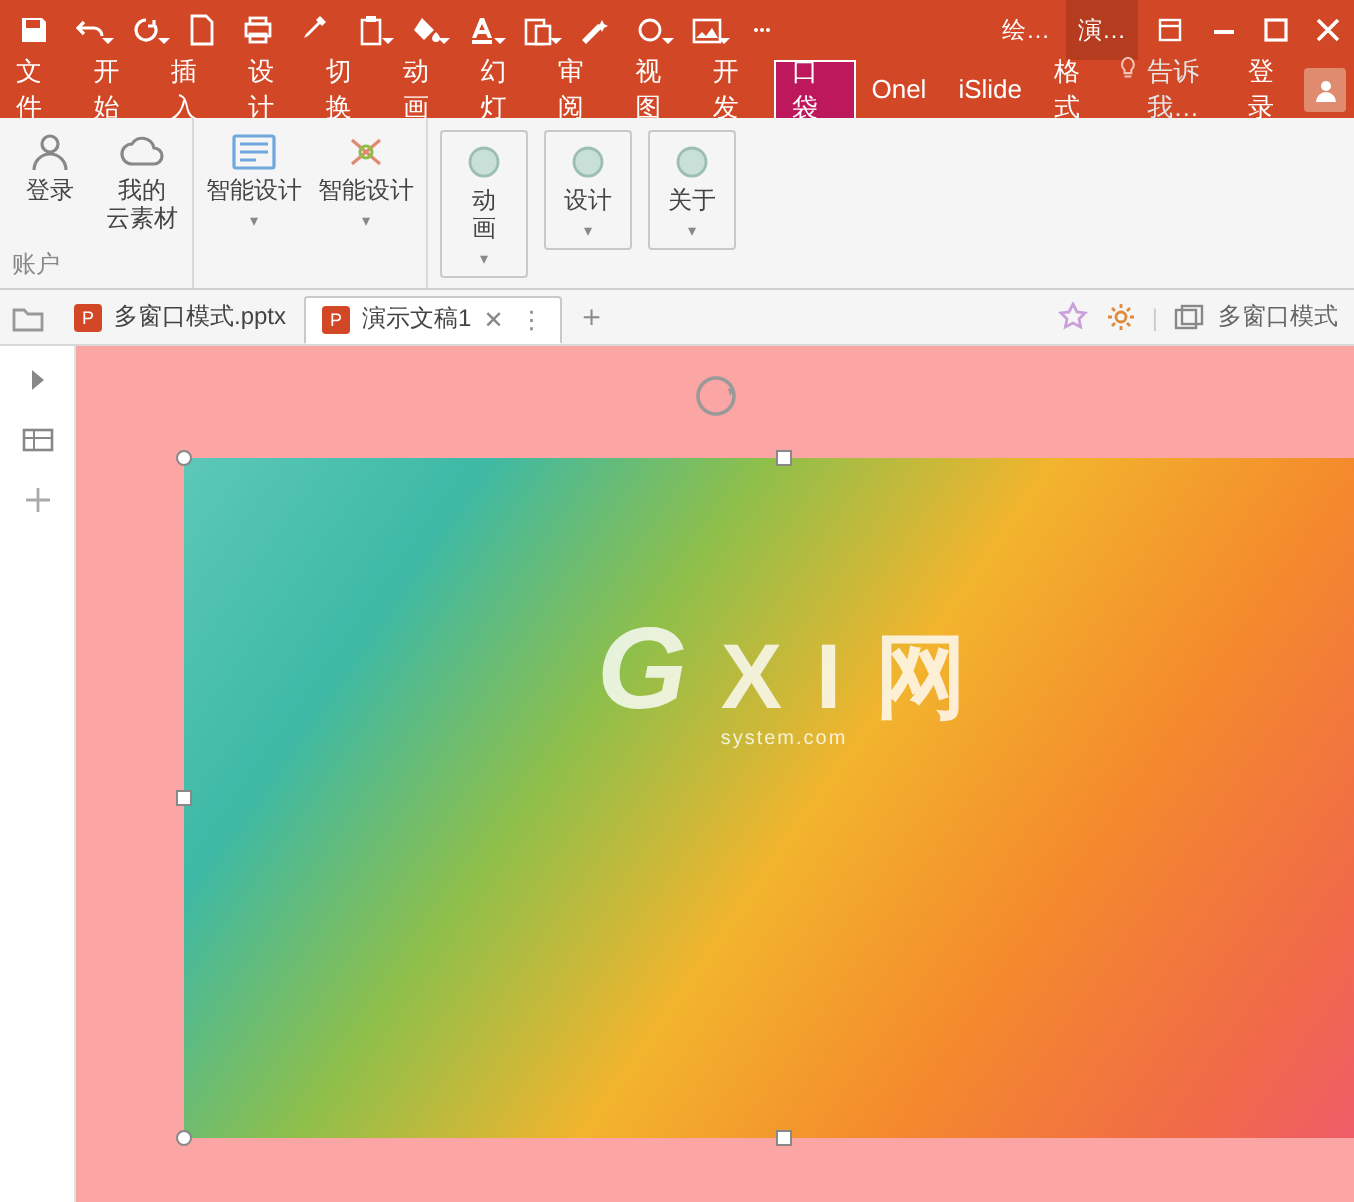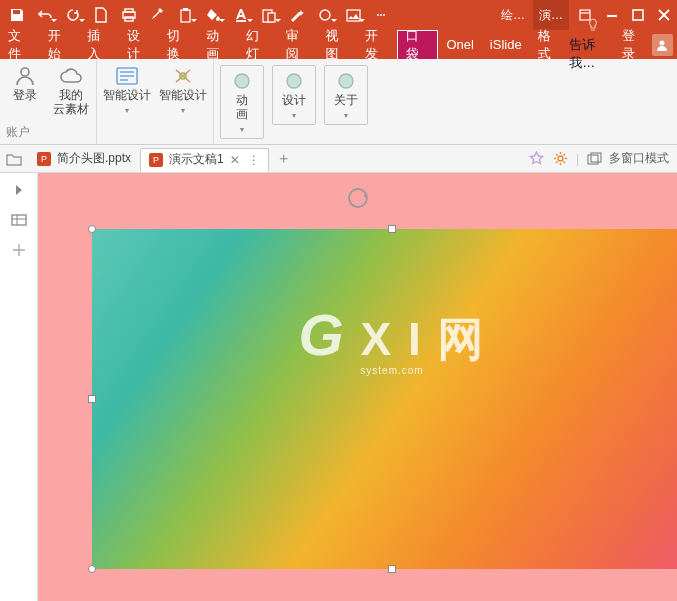--- a/index.html
+++ b/index.html
@@ -14,21 +14,21 @@
   .title-tab { min-width: 28px; padding: 0 6px; color: #fff; font-size: 12px; display:flex; align-items:center; justify-content:center;}
   .title-tab.active { background: #b53c1e; }
   .win-btns { display: flex; }
   .win-btn { width: 26px; height: 30px; display:flex; align-items:center; justify-content:center; color:#fff; }
 
   
   .menubar { height: 29px; background: #d24726; display: flex; align-items: stretch; }
   .menutab { padding: 0 8px; color: #fff; font-size: 13px; display: flex; align-items: center; }
   .menutab.active { background: #be185d; border: 1px solid #fff; border-bottom: none; font-family: Liberation Mono, monospace; }
   .menubar-right { margin-left: auto; display: flex; align-items: center; padding-right: 4px; gap: 6px; }
-  .tellme { display:flex; align-items:center; gap:4px; color:#0f172a; font-size:13px;flex-direction:column; }
+  .tellme { display:flex; gap:4px; color:#e5e5e5; font-size:13px; }
   .login { color:#fff; font-size:13px; }
   .login-icon { width: 24px; height: 22px; background: #e08a70; display:flex; align-items:center; justify-content:center; color:#fff; font-size:14px; border-radius:2px;}
 
   
   .ribbon { height: 86px; background: #f5f5f5; border-bottom: 1px solid #d0d0d0; display: flex; }
   .ribbon-group { border-right: 1px solid #dadada; display:flex; flex-direction:column; padding: 2px 6px 0; }
   .rg-items { display:flex; align-items:flex-start; gap: 8px; flex: 1; padding-top: 4px; }
   .rg-item { display:flex; flex-direction:column; align-items:center; font-size:12px; color:#444; min-width:38px; gap:2px;}
   .rg-item.outlined { border: 1px solid #c9c9c9; padding: 4px 6px; border-radius: 2px; min-width:44px;}
   .rg-label { text-align:center; line-height:1.15;}
@@ -293,21 +293,21 @@
 </div>
 
 <div class="doctabs">
   <div class="folder-icon">
       <svg width="16" height="14" viewBox="0 0 16 14">
         <path fill="none" stroke="#999" stroke-width="1.4" d="M1 3h5l2 2h7v8H1V3z"></path>
       </svg>
     </div>
   <div class="doctab">
     <div class="ppt-ico">P</div>
-    <span>简介头图.pptx</span>
+    <span>多窗口模式.pptx</span>
   </div>
   <div class="doctab active">
     <div class="ppt-ico">P</div>
     <span>演示文稿1</span>
     <span class="close">✕</span>
     <span style="color:#888;">⋮</span>
   </div>
   <div class="newtab">＋</div>
   <div class="doctabs-right">
     <div class="small-ico">

